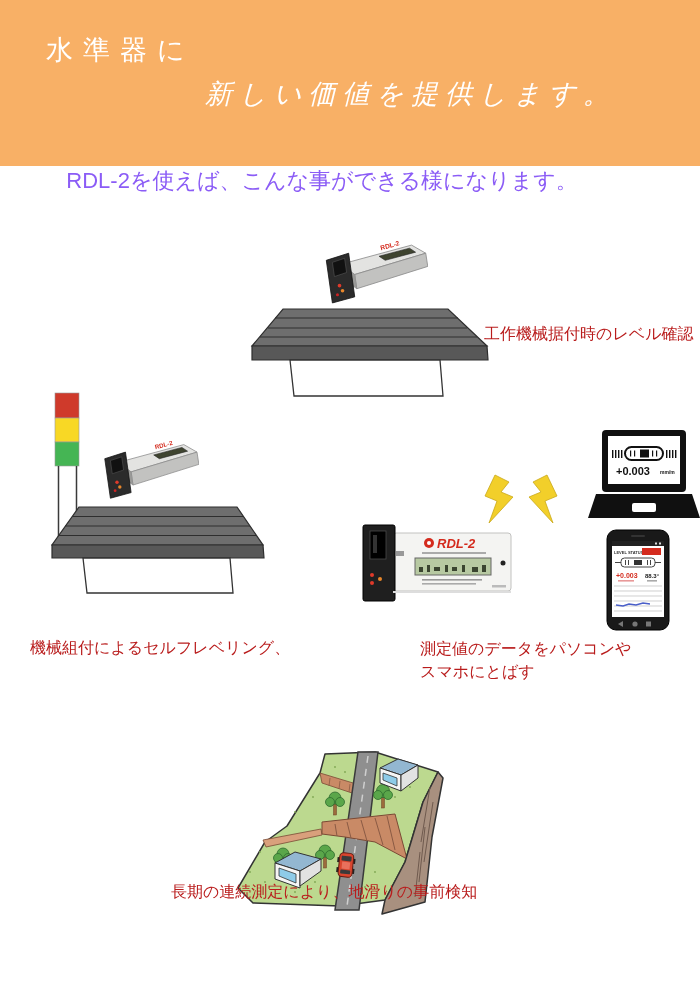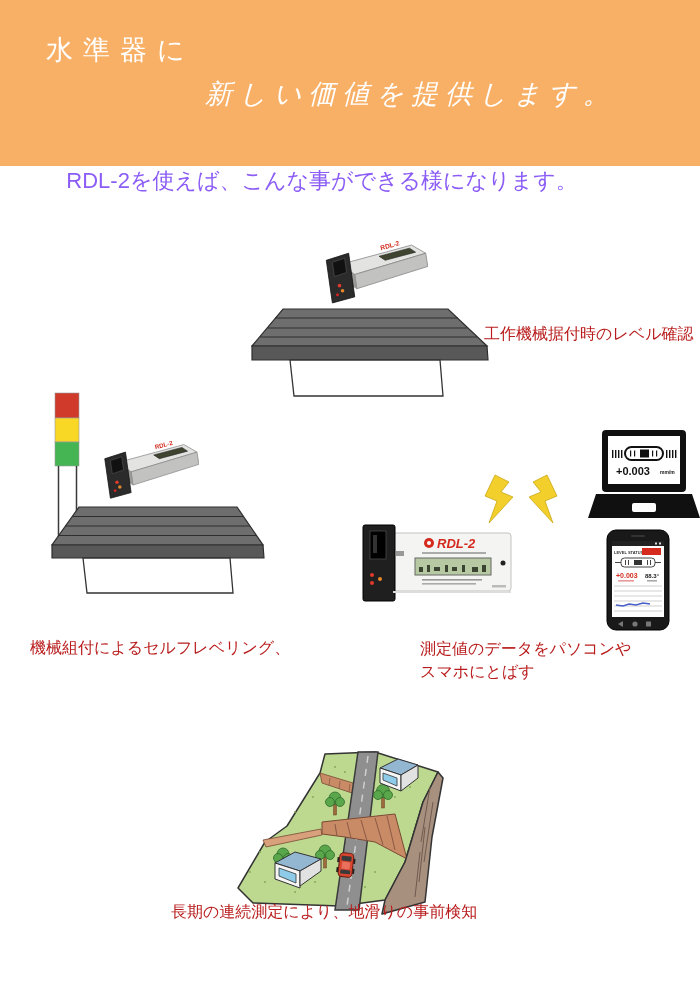--- a/index.html
+++ b/index.html
@@ -11,21 +11,21 @@
   .banner-line{position:absolute;color:#ffffff;font-size:27px;font-weight:500;white-space:nowrap;}
   .banner-line.l1{left:46px;top:32px;letter-spacing:10px;}
   .banner-line.l2{left:205px;top:76px;letter-spacing:7px;font-style:italic;}
   
   .intro{left:0;top:166px;width:644px;text-align:center;color:#8b5cf6;font-size:22px;}
   
   .caption{color:#b91c1c;font-size:16px;line-height:23px;white-space:nowrap;}
   .cap1{left:484px;top:322px;}
   .cap2{left:30px;top:624px;margin-top:12px;}
   .cap3{left:420px;top:622px;margin-top:15px;}
-  .cap4{left:0;top:900px;width:648px;text-align:center;}
+  .cap4{left:0;top:880px;width:648px;text-align:center;}
   svg{display:block;}
   text{font-family:"Liberation Sans",sans-serif;}
 </style>
 </head>
 <body>
 
 <div class="page">
 
   <svg width="0" height="0" style="position:absolute" aria-hidden="true">
     <defs>

